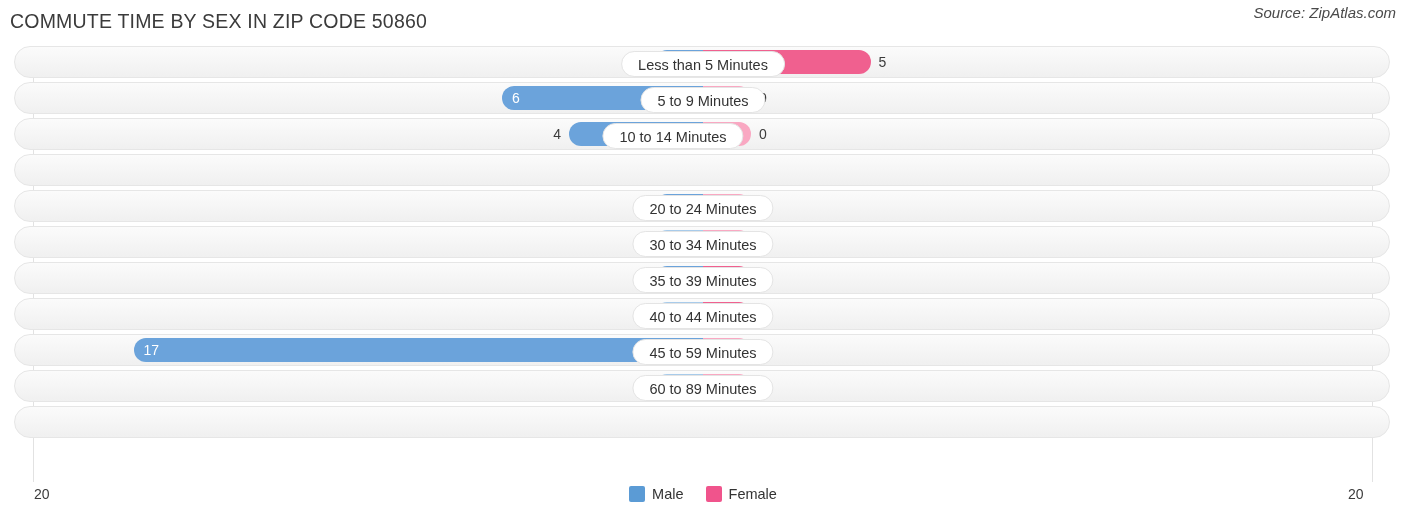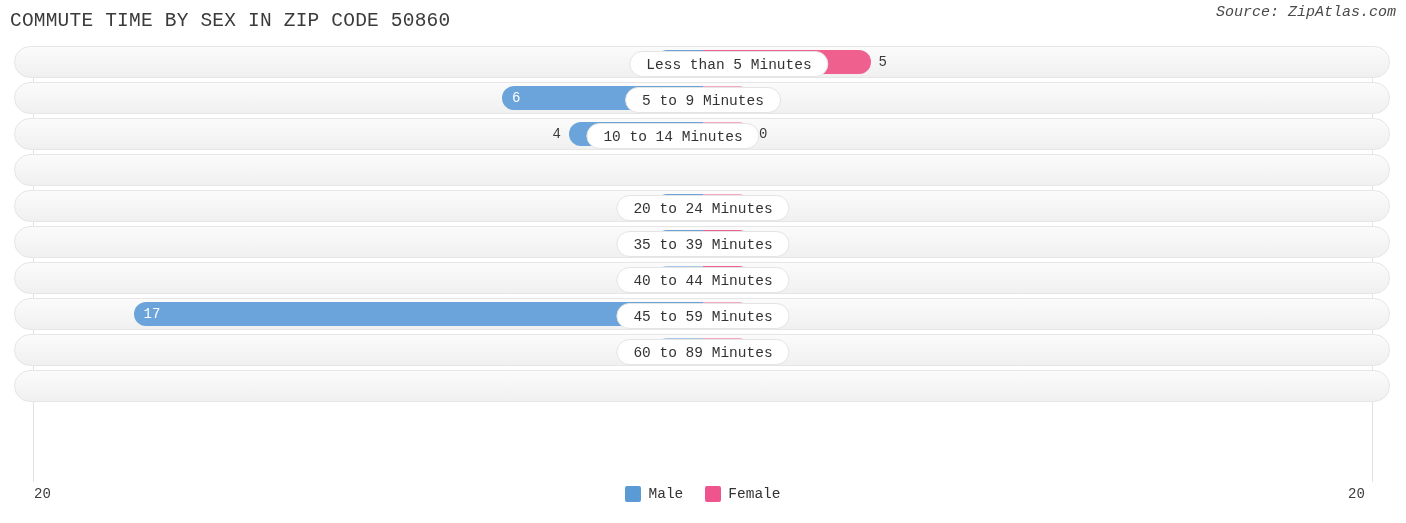--- a/index.html
+++ b/index.html
@@ -14,21 +14,20 @@
     color: #2b2b2b;
     position: relative;
     overflow: hidden;
   }
 
   .chart-root {
     position: relative;
     width: 1406px;
     height: 523px;
     box-sizing: border-box;
-    font-family: Liberation Mono, monospace;
   }
 
   
   .header {
     position: absolute;
     top: 0;
     left: 0;
     width: 1406px;
     height: 44px;
   }
@@ -219,21 +218,21 @@
     <div class="gridline left"></div>
     <div class="gridline right"></div>
     <div class="rows" id="rows">
         <div class="row">
           <div class="track"></div>
           <div class="bars">
             <div class="bar male" style="left: 655px; width: 48px;"></div>
             <div class="val male-val" style="right: 759px;">1</div>
             <div class="bar female" style="left: 703px; width: 167.5px;"></div>
             <div class="val female-val" style="left: 878.5px;">5</div>
-            <div class="cat-pill" style="left: 729px; text-align: center;">Less than 5 Minutes</div>
+            <div class="cat-pill" style="left: 703px; text-align: center;">Less than 5 Minutes</div>
           </div>
         </div>
         <div class="row">
           <div class="track"></div>
           <div class="bars">
             <div class="bar male" style="left: 502px; width: 201px;">
               <span class="bar-inner-label">6</span>
             </div>
             <div class="bar female zero" style="left: 703px; width: 48px;"></div>
             <div class="val female-val" style="left: 759px;">0</div>
@@ -254,20 +253,30 @@
           <div class="track"></div>
         </div>
         <div class="row">
           <div class="track"></div>
           <div class="bars">
             <div class="bar male" style="left: 655px; width: 48px;"></div>
             <div class="val male-val" style="right: 759px;">1</div>
             <div class="bar female zero" style="left: 703px; width: 48px;"></div>
             <div class="val female-val" style="left: 759px;">0</div>
             <div class="cat-pill" style="left: 703px;">20 to 24 Minutes</div>
+          </div>
+        </div>
+        <div class="row">
+          <div class="track"></div>
+          <div class="bars">
+            <div class="bar male zero" style="left: 655px; width: 48px;"></div>
+            <div class="val male-val" style="right: 759px;">0</div>
+            <div class="bar female zero" style="left: 703px; width: 48px;"></div>
+            <div class="val female-val" style="left: 759px;">0</div>
+            <div class="cat-pill" style="left: 703px;">30 to 34 Minutes</div>
           </div>
         </div>
         <div class="row">
           <div class="track"></div>
           <div class="bars">
             <div class="bar male" style="left: 655px; width: 48px;"></div>
             <div class="val male-val" style="right: 759px;">1</div>
             <div class="bar female" style="left: 703px; width: 48px;"></div>
             <div class="val female-val" style="left: 759px;">1</div>
             <div class="cat-pill" style="left: 703px;">35 to 39 Minutes</div>

